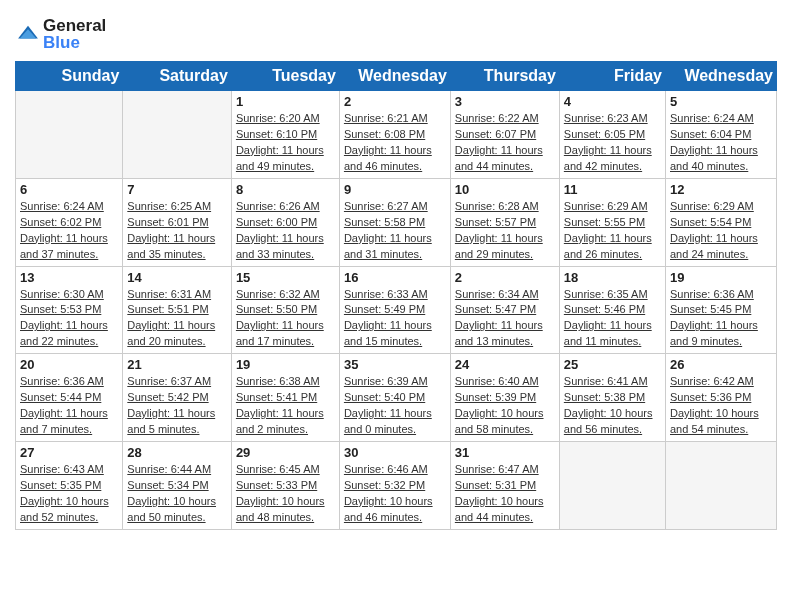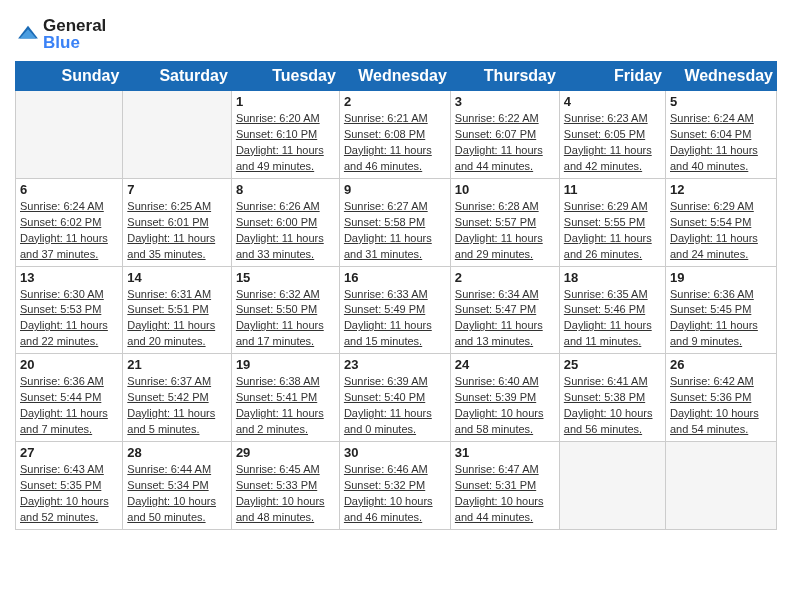--- a/index.html
+++ b/index.html
@@ -208,21 +208,21 @@
         </td>
         <td>
           <span class="day-number">21</span>
           <div class="day-detail">Sunrise: 6:37 AM<br>Sunset: 5:42 PM<br>Daylight: 11 hours and 5 minutes.</div>
         </td>
         <td>
           <span class="day-number">19</span>
           <div class="day-detail">Sunrise: 6:38 AM<br>Sunset: 5:41 PM<br>Daylight: 11 hours and 2 minutes.</div>
         </td>
         <td>
-          <span class="day-number">23</span>
+          <span class="day-number">35</span>
           <div class="day-detail">Sunrise: 6:39 AM<br>Sunset: 5:40 PM<br>Daylight: 11 hours and 0 minutes.</div>
         </td>
         <td>
           <span class="day-number">24</span>
           <div class="day-detail">Sunrise: 6:40 AM<br>Sunset: 5:39 PM<br>Daylight: 10 hours and 58 minutes.</div>
         </td>
         <td>
           <span class="day-number">25</span>
           <div class="day-detail">Sunrise: 6:41 AM<br>Sunset: 5:38 PM<br>Daylight: 10 hours and 56 minutes.</div>
         </td>

